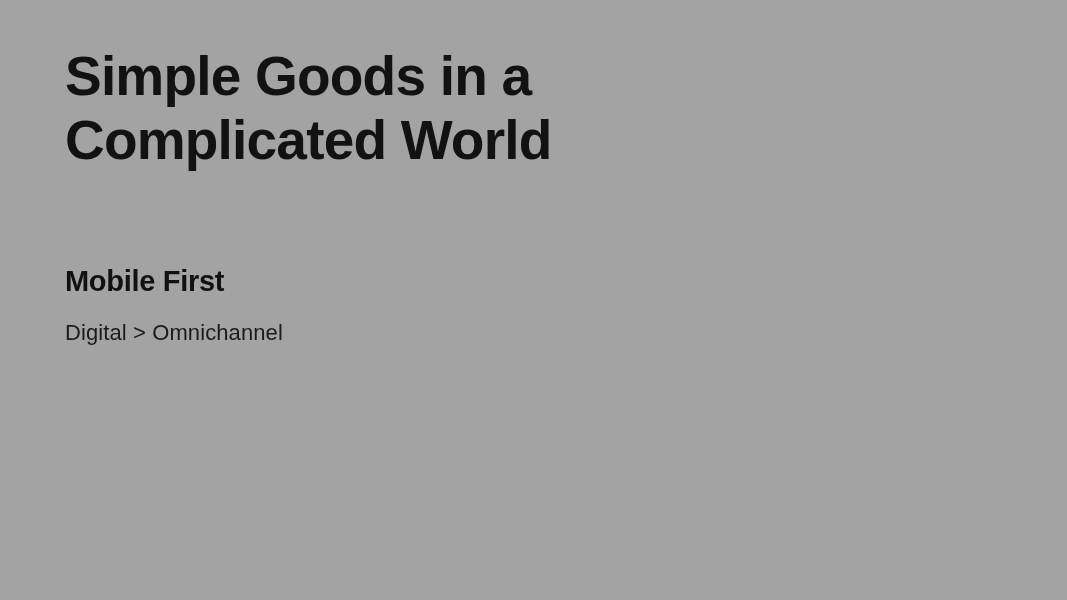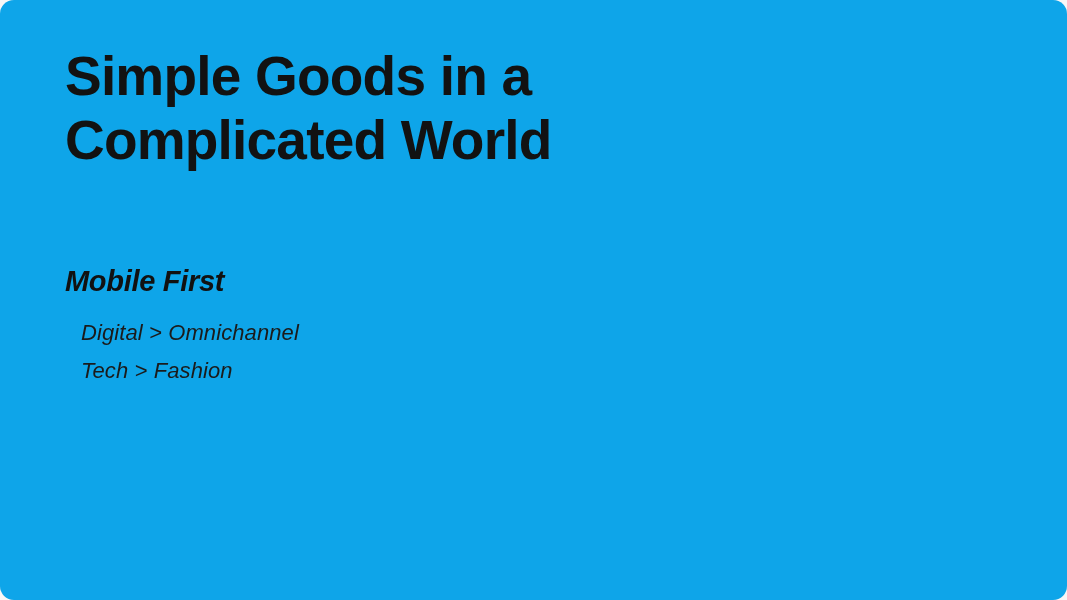--- a/index.html
+++ b/index.html
@@ -47,21 +47,20 @@
     left: 0;
     top: 264px;
     width: 1067px;
     display: flex;
     flex-direction: row;
     align-items: flex-start;
   }
 
   .column {
     box-sizing: border-box;
-    font-style: italic;
   }
 
   .column-left {
     padding-left: 65px;
     width: 343px;
   }
 
   .column-right {
     padding-left: 0px;
     width: 400px;
@@ -72,47 +71,46 @@
     font-family: "Liberation Sans", sans-serif;
     font-size: 29px;
     font-weight: 700;
     line-height: 34px;
     letter-spacing: -0.3px;
     color: #111111;
   }
 
   .column-list {
     list-style: none;
-    margin: 16px;
+    margin: 0;
     padding: 0;
   }
 
   .column-list li {
     font-family: "Liberation Sans", sans-serif;
     font-size: 22px;
     font-weight: 300;
     line-height: 37.5px;
     letter-spacing: 0.1px;
     color: #1b1b1b;
     white-space: nowrap;
   }
 </style>
 </head>
 <body style="background: rgb(248, 247, 247);">
 
-<div class="slide" style="background: #0ea5e9; border-radius: 14px;">
+<div class="slide" style="background: #a3a3a3;">
 
   <h1 class="slide-title">Simple Goods in a
 Complicated World</h1>
 
   <div class="columns">
 
     <div class="column column-left">
       <h2 class="column-heading">Mobile First</h2>
       <ul class="column-list">
         <li>Digital &gt; Omnichannel</li>
-        <li>Tech &gt; Fashion</li>
       </ul>
     </div>
 
 
   </div>
 </div>
 
 </body></html>

